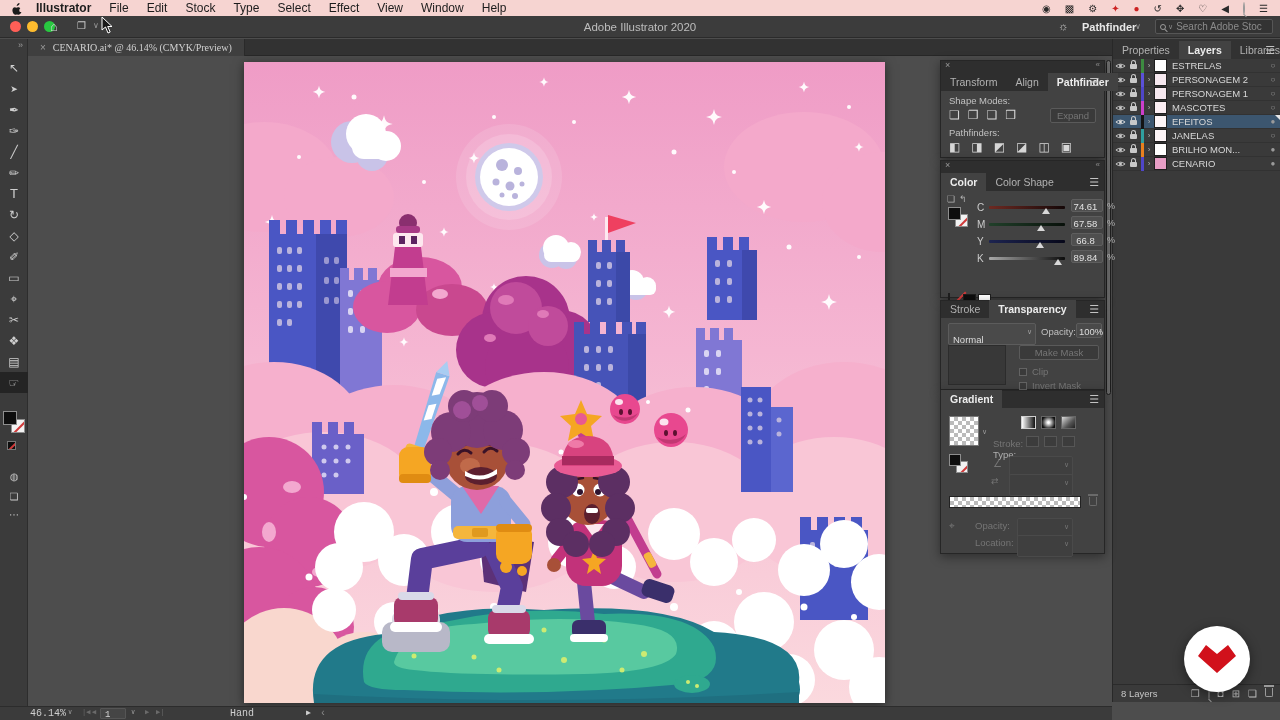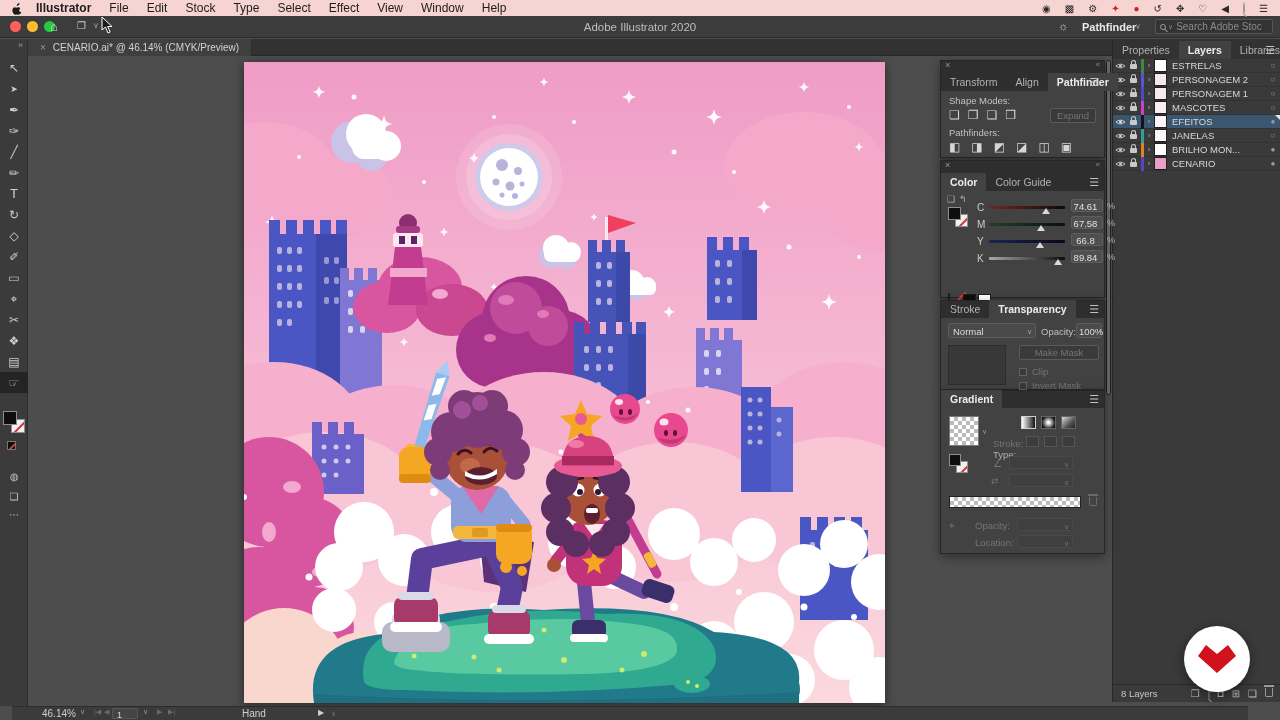--- a/index.html
+++ b/index.html
@@ -37,21 +37,21 @@
   #searchbox input { background:transparent; border:none; outline:none; color:#bdbdbd; font-size:10px;
     width:86px; font-family:"Liberation Sans",sans-serif; }
   #searchbox input::placeholder { color:#8b8b8b; }
 
   
   #tabbar { position:absolute; left:28px; top:39px; width:1084px; height:17px; background:#323232;
     border-bottom:1px solid #272727; z-index:40; }
   #doctab { position:absolute; left:0; top:0; height:17px; background:#3f3f3f; display:flex;
     align-items:center; padding:0 12px; border-right:1px solid #2a2a2a; }
   #doctab .x { color:#9a9a9a; font-size:10px; margin-right:7px; }
-  #doctab .lbl { color:#d2d2d2; font-size:10px; white-space:nowrap; }
+  #doctab .lbl { color:#d2d2d2; font-size:10px; white-space:nowrap;font-family:Liberation Serif, serif; }
 
   
   #toolcol { position:absolute; left:0; top:39px; width:28px; height:667px; background:#3b3b3b;
     border-right:1px solid #2d2d2d; z-index:45; }
   #toolcol .collapse { position:absolute; top:1px; right:4px; color:#9a9a9a; font-size:9px; }
   .tool { position:relative; width:28px; height:21px; display:flex; align-items:center; justify-content:center;
     color:#cfcfcf; font-size:12px; }
   .tool.active { background:#242424; }
   #tools { position:absolute; top:18px; left:0; }
   #swatches { position:absolute; top:372px; left:3px; width:22px; height:24px; }
@@ -103,21 +103,21 @@
   .val { position:absolute; left:94px; top:-2px; width:32px; height:13px; background:#4f4f4f;
     border:1px solid #5e5e5e; border-radius:2px; color:#e2e2e2; font-size:9.5px; text-align:center; padding:1px 3px 0 0; }
   .pct { position:absolute; left:130px; top:0; color:#b2b2b2; font-size:9px; }
   .spectrum { position:absolute; left:7px; top:119px; width:151px; height:13px; border:1px solid #1e1e1e;
     background:linear-gradient(90deg,#e00,#ee0 17%,#0c0 33%,#0cc 50%,#00e 67%,#e0e 83%,#e00); }
   .sw3 { position:absolute; top:103px; width:13px; height:9px; border:1px solid #1e1e1e; }
   .noneslash { position:relative; background:#fff; overflow:hidden; }
 
   
   .dd { background:#4a4a4a; border:1px solid #5c5c5c; border-radius:2px; color:#dcdcdc;
-    font-size:9.5px; padding:2px 4px; position:absolute; }
+    font-size:9.5px; padding:10px 4px; position:absolute; }
   .dd .dchev { position:absolute; right:3px; top:4px; font-size:7px; color:#a0a0a0; }
   .cb { display:inline-block; width:8px; height:8px; border:1px solid #636363; background:#3a3a3a;
     vertical-align:middle; margin-right:5px; }
   .well { position:absolute; background:#383838; border:1px solid #2c2c2c; }
 
   
   .checker { background-image:
       linear-gradient(45deg,#bbb 25%,transparent 25%,transparent 75%,#bbb 75%),
       linear-gradient(45deg,#bbb 25%,#fff 25%,#fff 75%,#bbb 75%);
     background-size:8px 8px; background-position:0 0,4px 4px; background-color:#fff; }
@@ -149,22 +149,22 @@
   .lrow.sel { background:#3c566f; }
   .lrow.sel .corner { position:absolute; right:0; top:0; width:0; height:0;
     border-left:6px solid transparent; border-top:6px solid #e8e8e8; }
   #dockfooter { position:absolute; left:0; bottom:0; width:168px; height:18px; border-top:1px solid #2b2b2b;
     display:flex; align-items:center; background:#3a3a3a; }
   #dockfooter .cnt { color:#c6c6c6; font-size:9.5px; margin-left:8px; flex:1; }
   #dockfooter .fic { color:#bdbdbd; font-size:10px; margin-right:8px; }
   #dockfooter .fic.dim3 { color:#6f6f6f; }
 
   
-  #statusbar { position:absolute; left:12px; top:706px; width:1236px; height:14px; background:#3b3b3b;
-    border-top:1px solid #2c2c2c; z-index:40; color:#cfcfcf; font-size:10px; }
+  #statusbar { position:absolute; left:0; top:706px; width:1112px; height:14px; background:#3b3b3b;
+    border-top:1px solid #2c2c2c; z-index:40; color:#cfcfcf; font-size:10px;font-family:Liberation Mono, monospace; }
   #statusbar span { position:absolute; top:1px; }
   .navdim { color:#6a6a6a; font-size:7px; }
   #abbox { position:absolute; left:100px; top:1px; width:26px; height:11px; background:#454545;
     border:1px solid #555; border-radius:1px; color:#d5d5d5; font-size:9px; padding-left:4px; }
 
   
   #reclogo { position:absolute; left:1184px; top:626px; width:66px; height:66px; border-radius:50%;
     background:#ffffff; box-shadow:0 3px 12px rgba(0,0,0,0.45); z-index:70;
     display:flex; align-items:center; justify-content:center; }
 
@@ -831,21 +831,21 @@
     </div>
   </div>
 
   <div class="fpanel" style="top:160px; height:138px;">
     <div class="phead">
       <span class="x">×</span>
       <span class="coll">«</span>
     </div>
     <div class="ptabs">
       <span class="ptab active">Color</span>
-      <span class="ptab">Color Guide</span>
+      <span class="ptab">Color Shape</span>
       <span class="pmenu">☰</span>
     </div>
     <div style="position:relative; height:100px;">
       <span style="position:absolute;left:6px;top:3px;color:#b0b0b0;font-size:9px;">❏</span>
       <span style="position:absolute;left:18px;top:3px;color:#b0b0b0;font-size:9px;">↰</span>
       <span class="fillsw" style="left:7px; top:16px; width:13px; height:13px;"></span>
       <span class="strokesw" style="left:14px; top:23px; width:13px; height:13px; position:absolute;"></span>
 
       <div class="chrow" style="left:36px; top:10px; width:125px;">
         <span class="ch">C</span>

